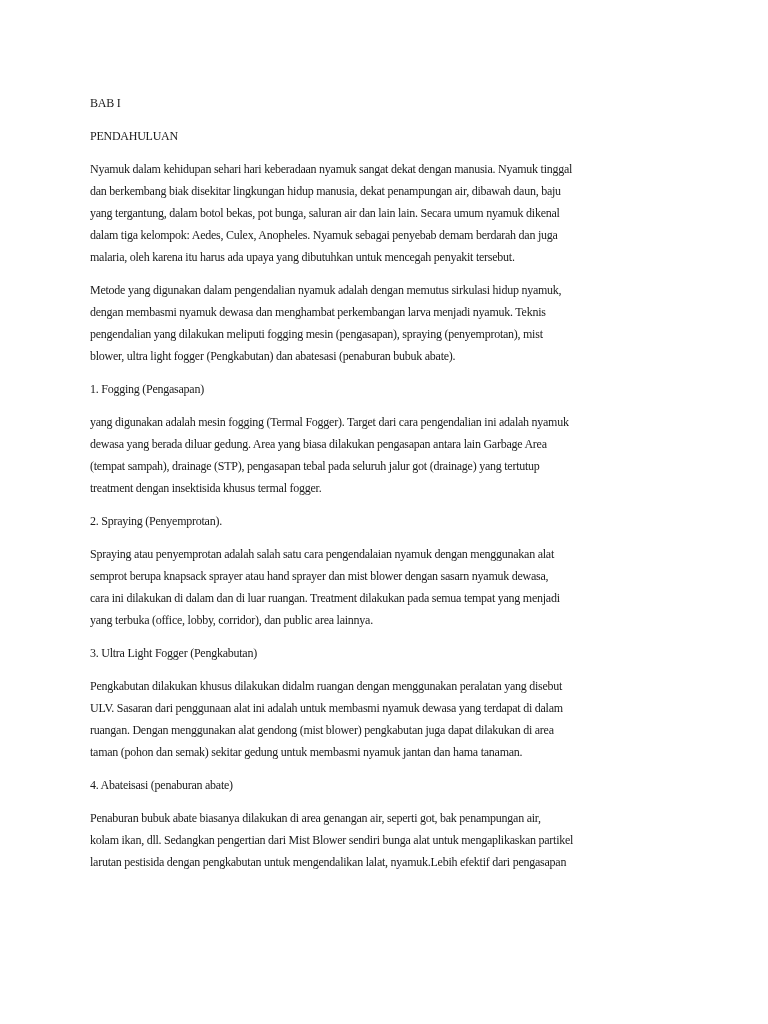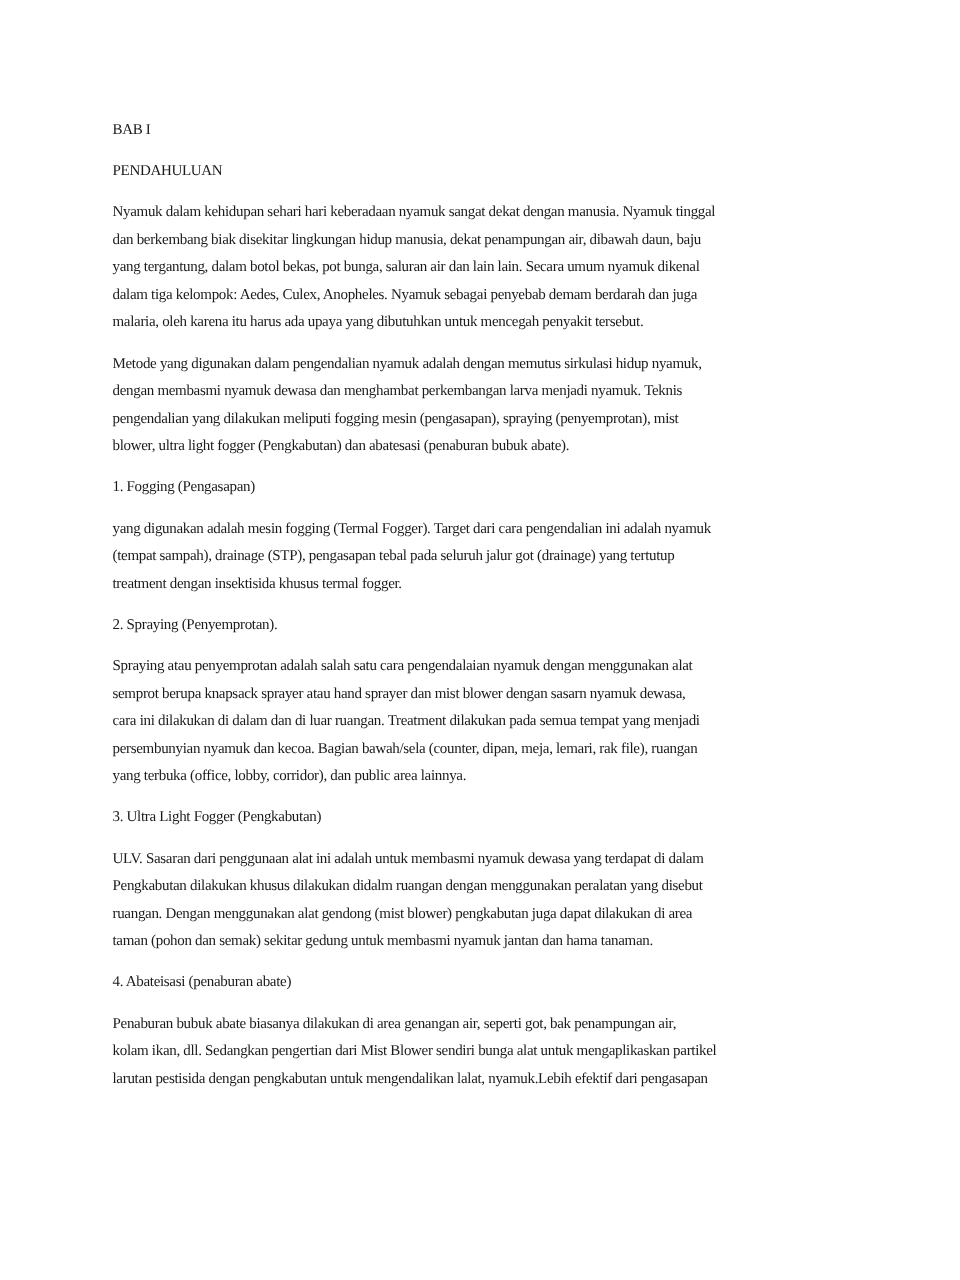--- a/index.html
+++ b/index.html
@@ -59,37 +59,37 @@
   <div class="block">
     <p class="line">Metode yang digunakan dalam pengendalian nyamuk adalah dengan memutus sirkulasi hidup nyamuk,</p>
     <p class="line">dengan membasmi nyamuk dewasa dan menghambat perkembangan larva menjadi nyamuk. Teknis</p>
     <p class="line">pengendalian yang dilakukan meliputi fogging mesin (pengasapan), spraying (penyemprotan), mist</p>
     <p class="line">blower, ultra light fogger (Pengkabutan) dan abatesasi (penaburan bubuk abate).</p>
   </div>
 
   <p class="heading">1. Fogging (Pengasapan)</p>
   <div class="block">
     <p class="line">yang digunakan adalah mesin fogging (Termal Fogger). Target dari cara pengendalian ini adalah nyamuk</p>
+    <p class="line">dewasa yang berada diluar gedung. Area yang biasa dilakukan pengasapan antara lain Garbage Area</p>
     <p class="line">(tempat sampah), drainage (STP), pengasapan tebal pada seluruh jalur got (drainage) yang tertutup</p>
     <p class="line">treatment dengan insektisida khusus termal fogger.</p>
   </div>
 
   <p class="heading">2. Spraying (Penyemprotan).</p>
   <div class="block">
     <p class="line">Spraying atau penyemprotan adalah salah satu cara pengendalaian nyamuk dengan menggunakan alat</p>
     <p class="line">semprot berupa knapsack sprayer atau hand sprayer dan mist blower dengan sasarn nyamuk dewasa,</p>
     <p class="line">cara ini dilakukan di dalam dan di luar ruangan. Treatment dilakukan pada semua tempat yang menjadi</p>
-    <p class="line">persembunyian nyamuk dan kecoa. Bagian bawah/sela (counter, dipan, meja, lemari, rak file), ruangan</p>
     <p class="line">yang terbuka (office, lobby, corridor), dan public area lainnya.</p>
   </div>
 
   <p class="heading">3. Ultra Light Fogger (Pengkabutan)</p>
   <div class="block">
+    <p class="line">Pengkabutan dilakukan khusus dilakukan didalm ruangan dengan menggunakan peralatan yang disebut</p>
     <p class="line">ULV. Sasaran dari penggunaan alat ini adalah untuk membasmi nyamuk dewasa yang terdapat di dalam</p>
-    <p class="line">Pengkabutan dilakukan khusus dilakukan didalm ruangan dengan menggunakan peralatan yang disebut</p>
     <p class="line">ruangan. Dengan menggunakan alat gendong (mist blower) pengkabutan juga dapat dilakukan di area</p>
     <p class="line">taman (pohon dan semak) sekitar gedung untuk membasmi nyamuk jantan dan hama tanaman.</p>
   </div>
 
   <p class="heading">4. Abateisasi (penaburan abate)</p>
   <div class="block">
     <p class="line">Penaburan bubuk abate biasanya dilakukan di area genangan air, seperti got, bak penampungan air,</p>
     <p class="line">kolam ikan, dll. Sedangkan pengertian dari Mist Blower sendiri bunga alat untuk mengaplikaskan partikel</p>
     <p class="line">larutan pestisida dengan pengkabutan untuk mengendalikan lalat, nyamuk.Lebih efektif dari pengasapan</p>
   </div>

